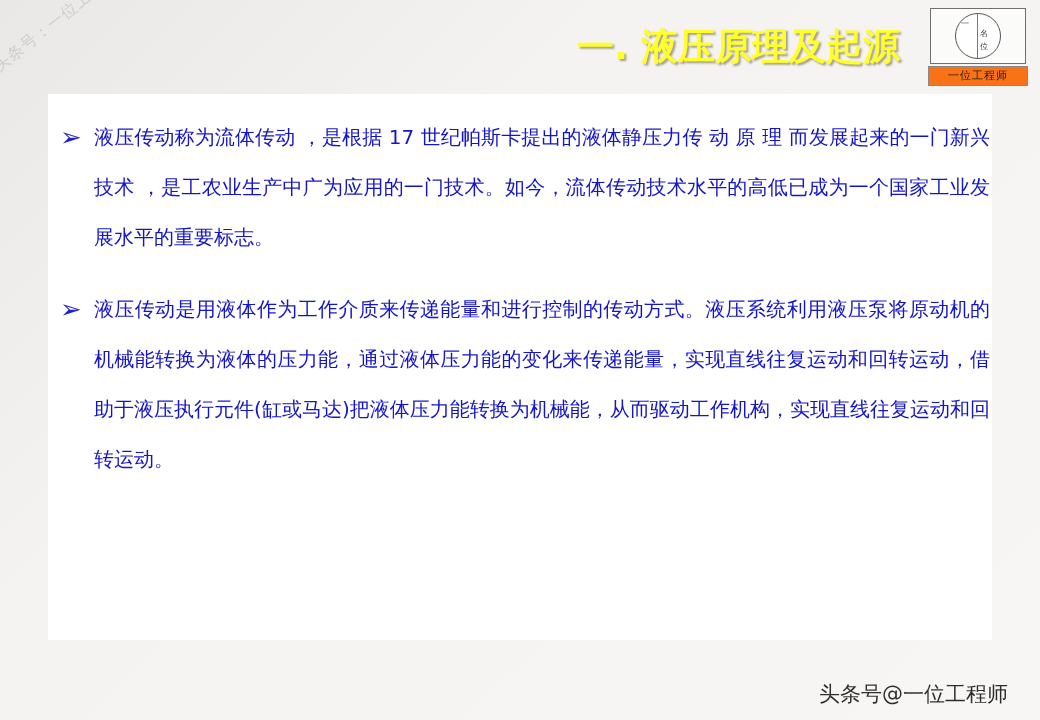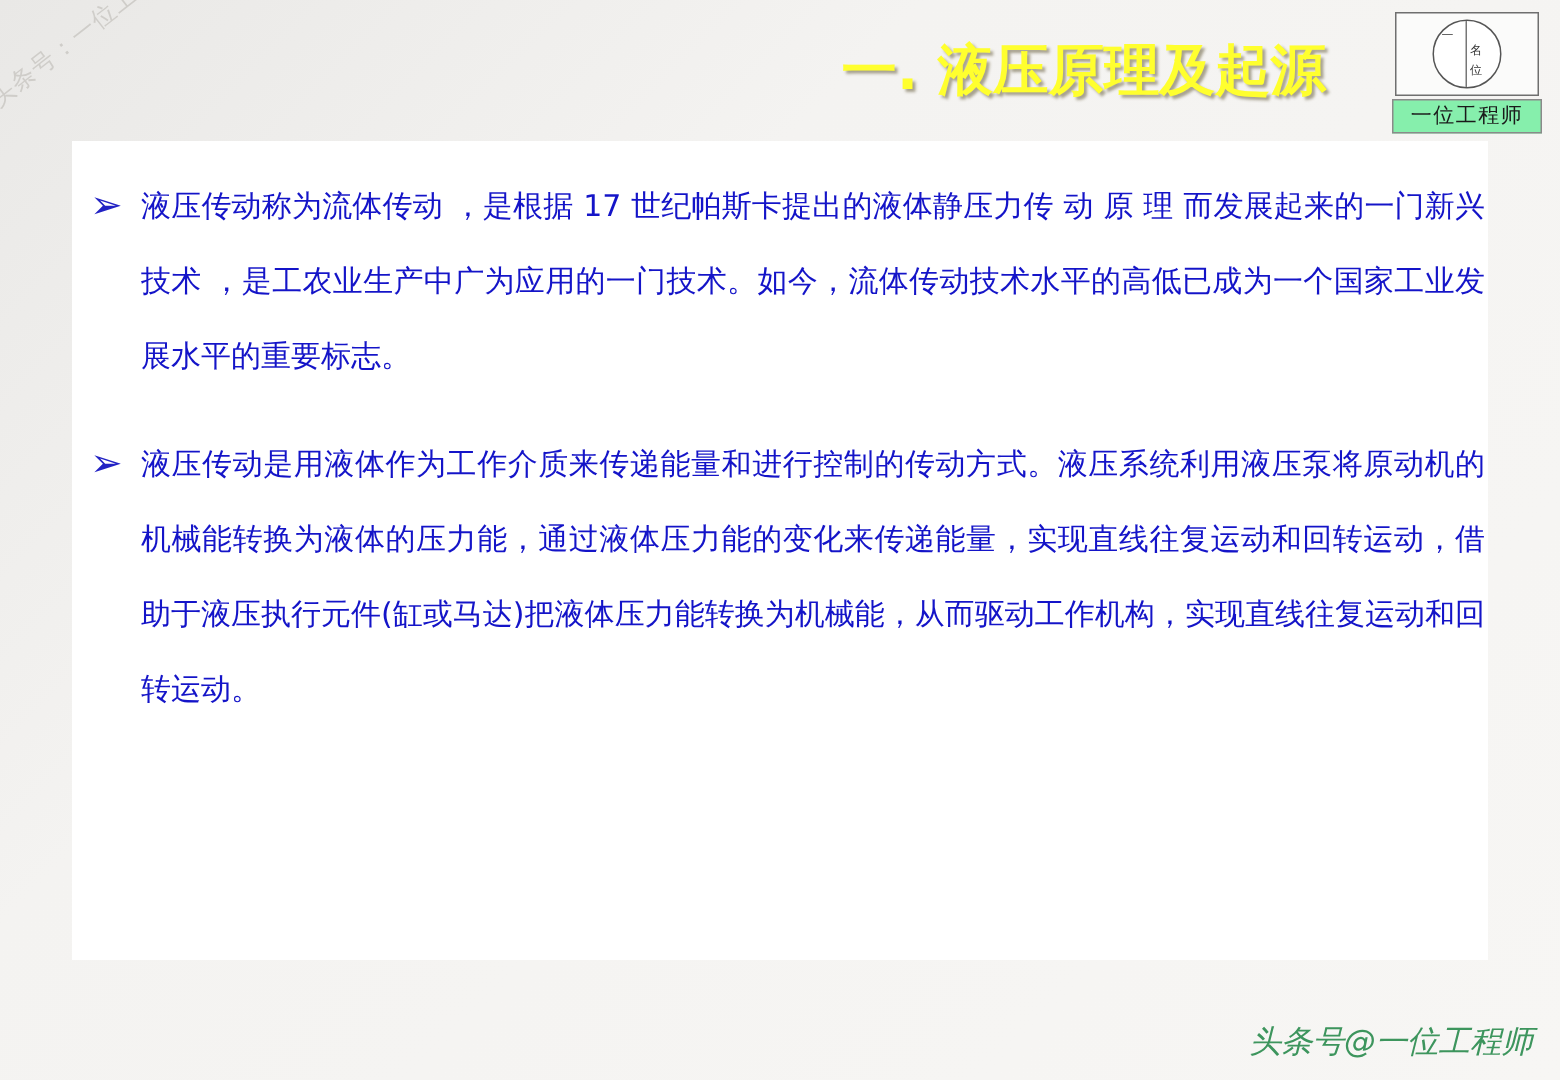--- a/index.html
+++ b/index.html
@@ -52,21 +52,21 @@
     color: #cfcdc9;
     font-size: 16px;
     letter-spacing: 1px;
     white-space: nowrap;
     font-family: "DejaVu Sans", sans-serif;
   }
 
   
   #title {
     position: absolute;
-    right: 156px;
+    right: 140px;
     top: 22px;
     z-index: 5;
     font-size: 37px;
     font-weight: bold;
     color: #ffff2e;
     text-shadow: 2px 2px 2px rgba(70,60,20,0.45);
     white-space: nowrap;
     font-family: "DejaVu Sans", sans-serif;
   }
 
@@ -115,24 +115,24 @@
     font-size: 8px;
     color: #333;
     font-family: "DejaVu Sans", sans-serif;
     line-height: 1;
   }
   #logo-badge .yy .ch1 { left: 5px; top: 6px; }
   #logo-badge .yy .ch2 { left: 24px; top: 16px; }
   #logo-badge .yy .ch3 { left: 24px; top: 29px; }
   #logo-badge .logo-caption {
     margin-top: 2px;
-    font-size: 14px;
+    font-size: 11px;
     color: #1a1a1a;
     border: 1px solid #8a8a8a;
-    background: #86efac;
+    background: #f97316;
     padding: 1px 0 2px;
     font-family: "DejaVu Sans", sans-serif;
     letter-spacing: 1px;
   }
 
   
   #content-panel {
     position: absolute;
     left: 48px;
     top: 94px;
@@ -169,29 +169,28 @@
     line-height: 50px;
     letter-spacing: 0px;
     text-align: justify;
     font-family: "DejaVu Sans", sans-serif;
     font-weight: 500;
   }
 
   
   #watermark-corner {
     position: absolute;
-    right: 18px;
+    right: 32px;
     bottom: 12px;
     z-index: 9;
-    color: #15803d;
+    color: #000000;
     font-size: 21px;
     font-family: "DejaVu Sans", sans-serif;
     opacity: 0.82;
     white-space: nowrap;
-    font-style: italic;
   }
 </style>
 </head>
 <body>
 
 <div id="slide">
 
   <div id="watermark-diagonal">
     <div class="wm-text">头条号：一位工程师</div>
   </div>

